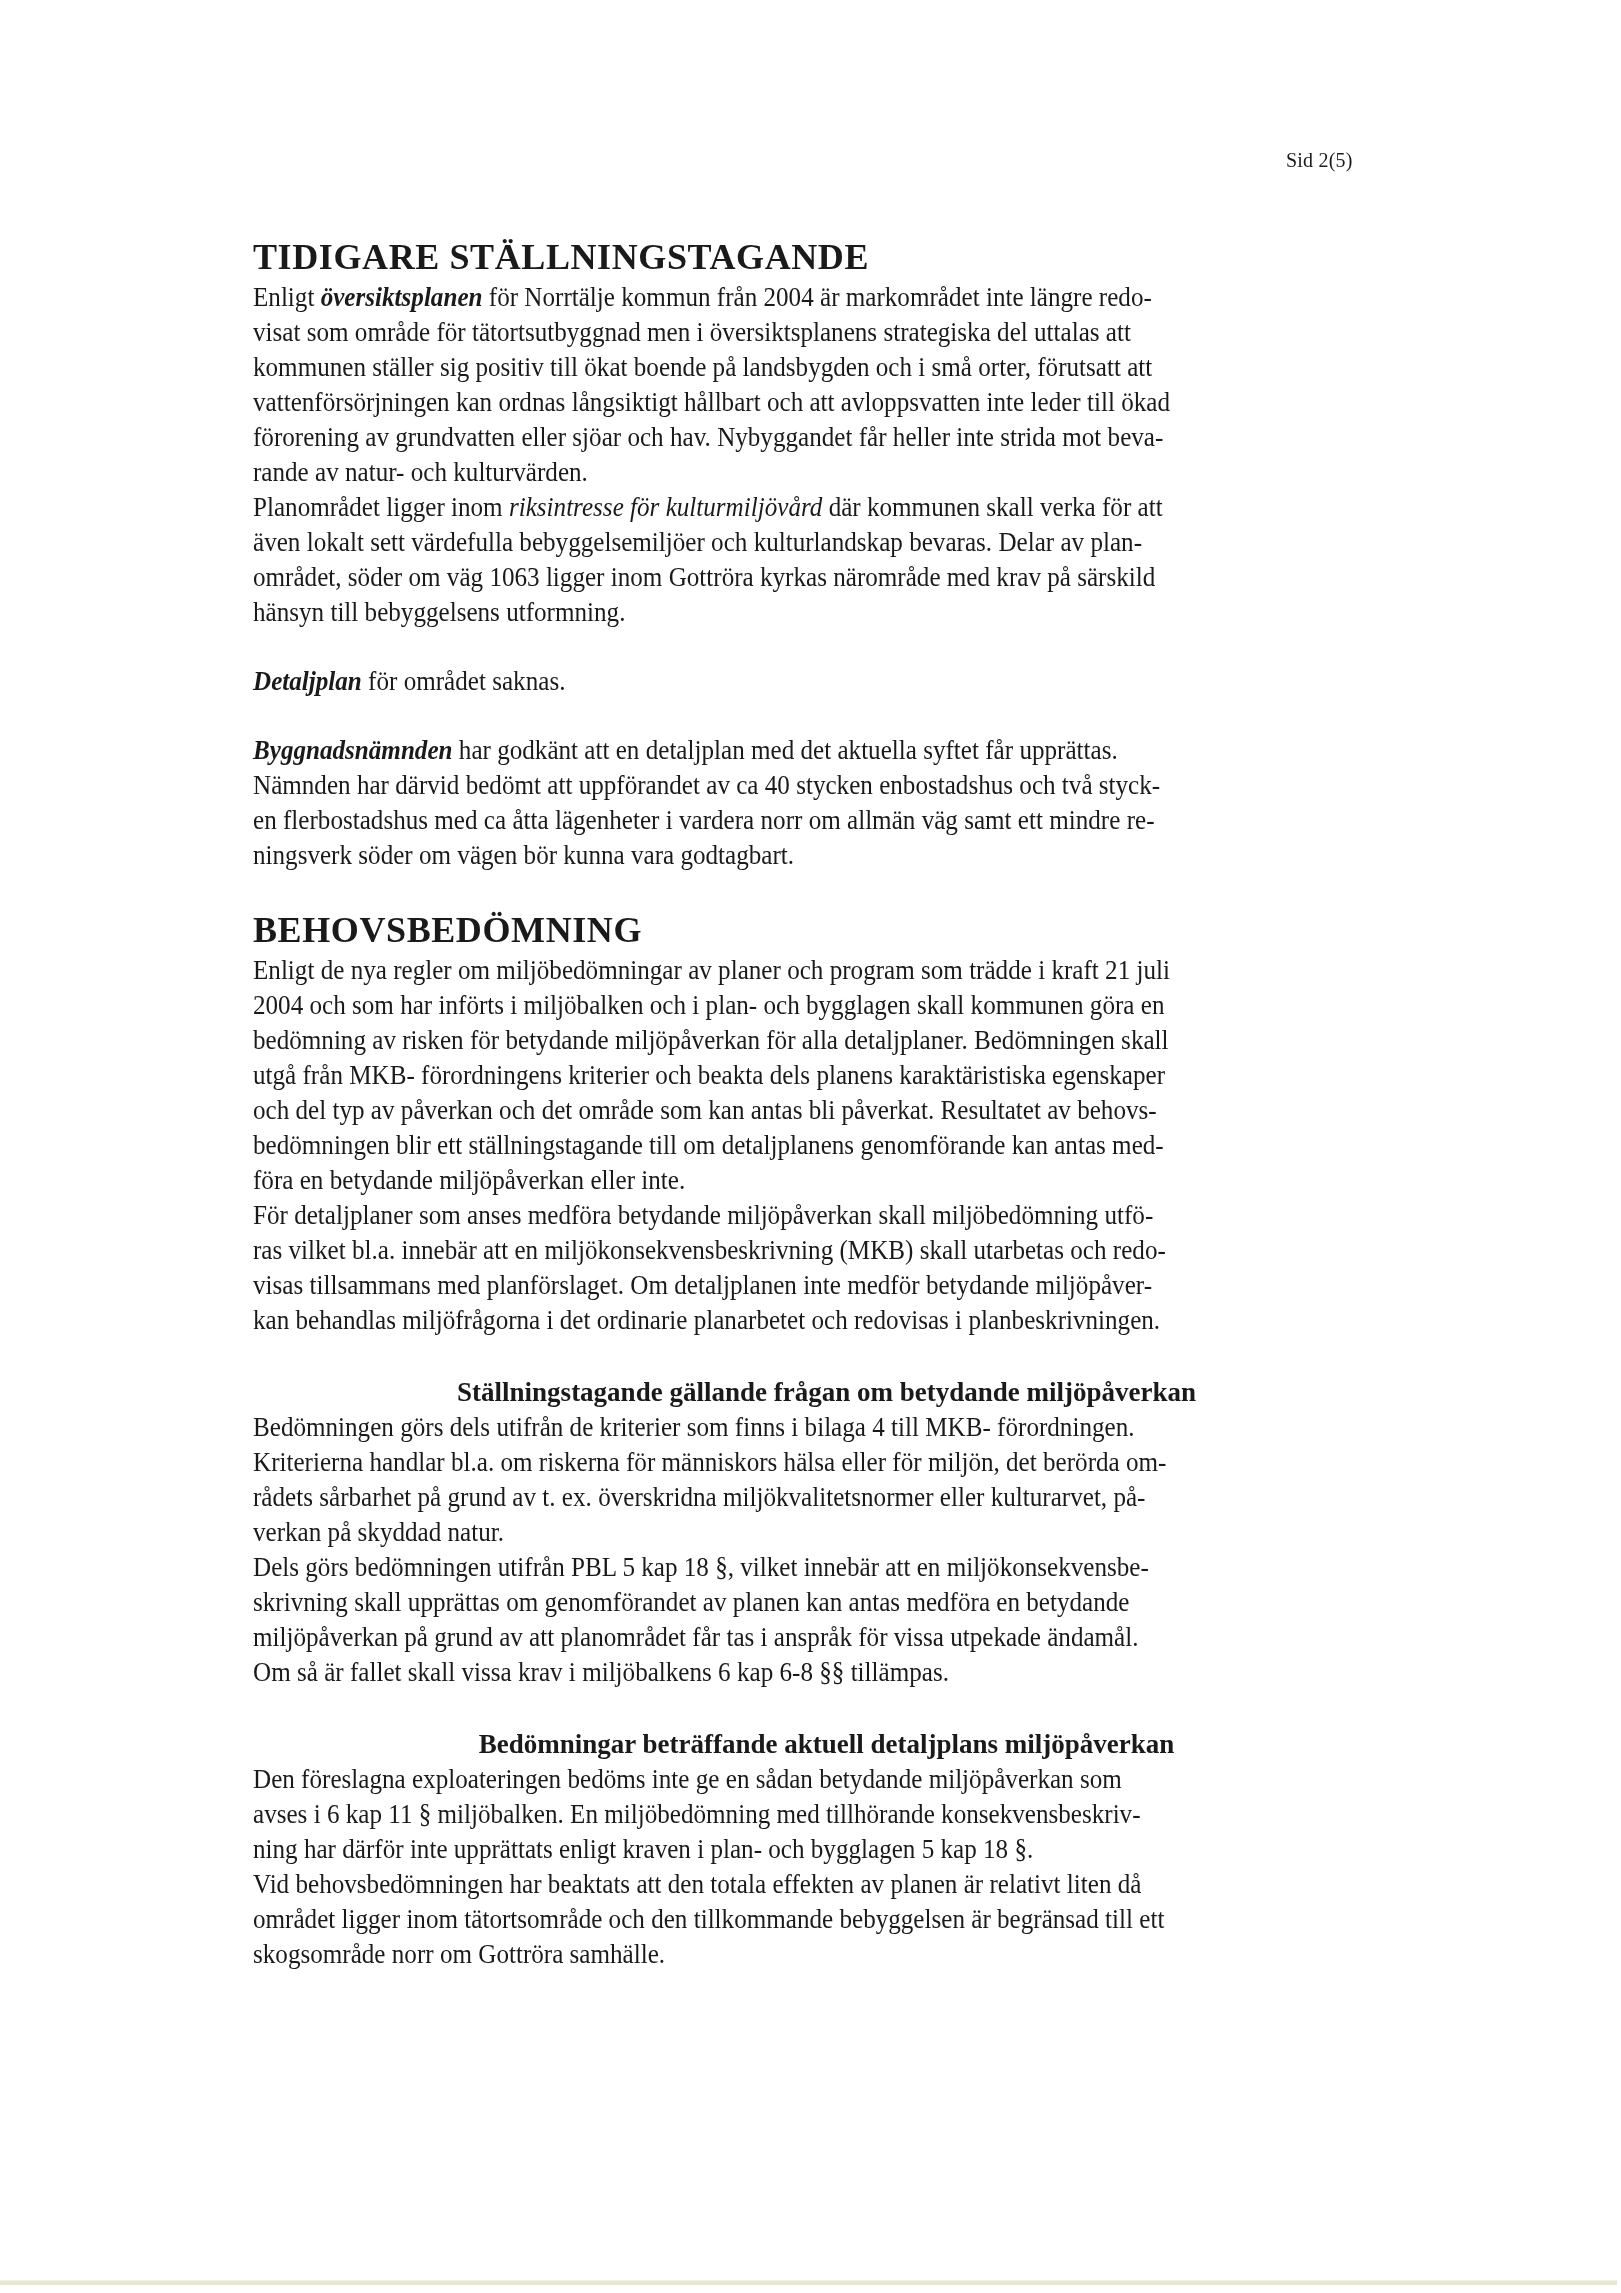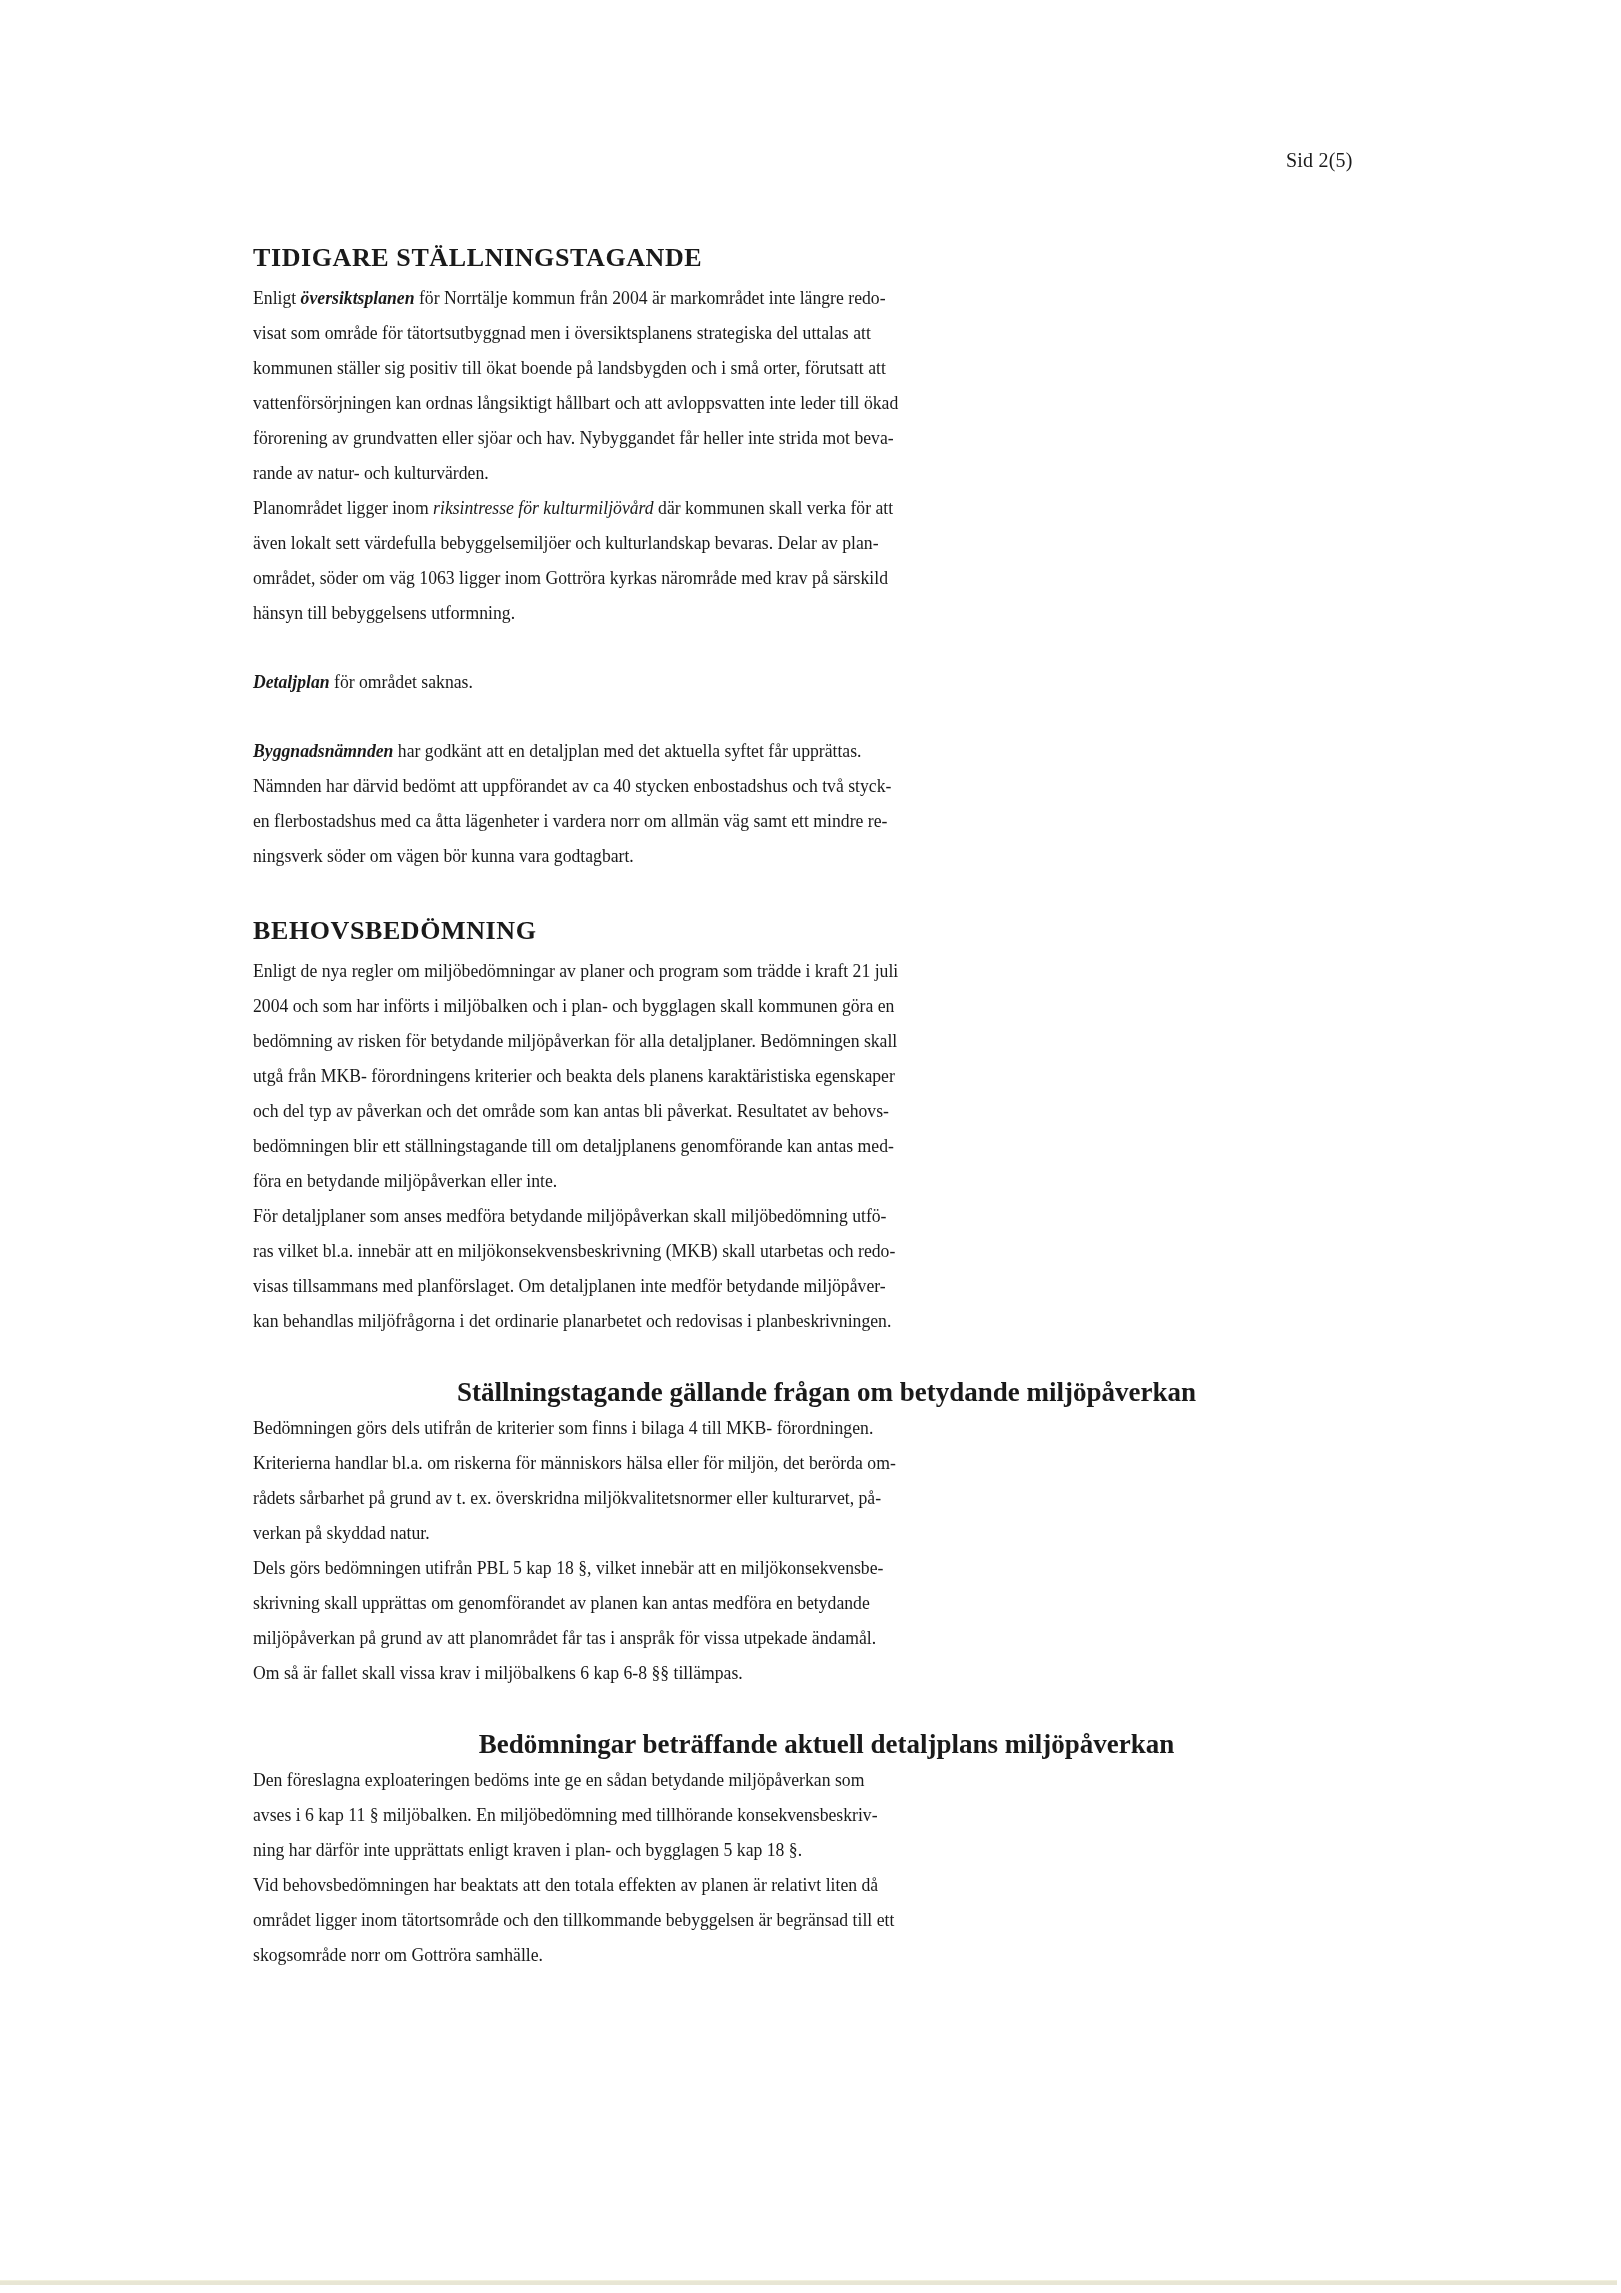--- a/index.html
+++ b/index.html
@@ -22,28 +22,28 @@
       font-size: 20px;
       letter-spacing: 0.2px;
     }
     .content {
       position: absolute;
       left: 253px;
       top: 235px;
       width: 1147px;
     }
     .section-heading {
-      font-size: 26px;
+      font-size: 36px;
       font-weight: bold;
       margin: 0;
       line-height: 45px;
       letter-spacing: 0.6px;
     }
     .para {
-      font-size: 19px;
+      font-size: 27px;
       line-height: 35px;
       margin: 0;
       transform-origin: left top;
     }
     .para-line {
       display: block;
       white-space: nowrap;
     }
     .sub-heading {
       font-size: 27px;

